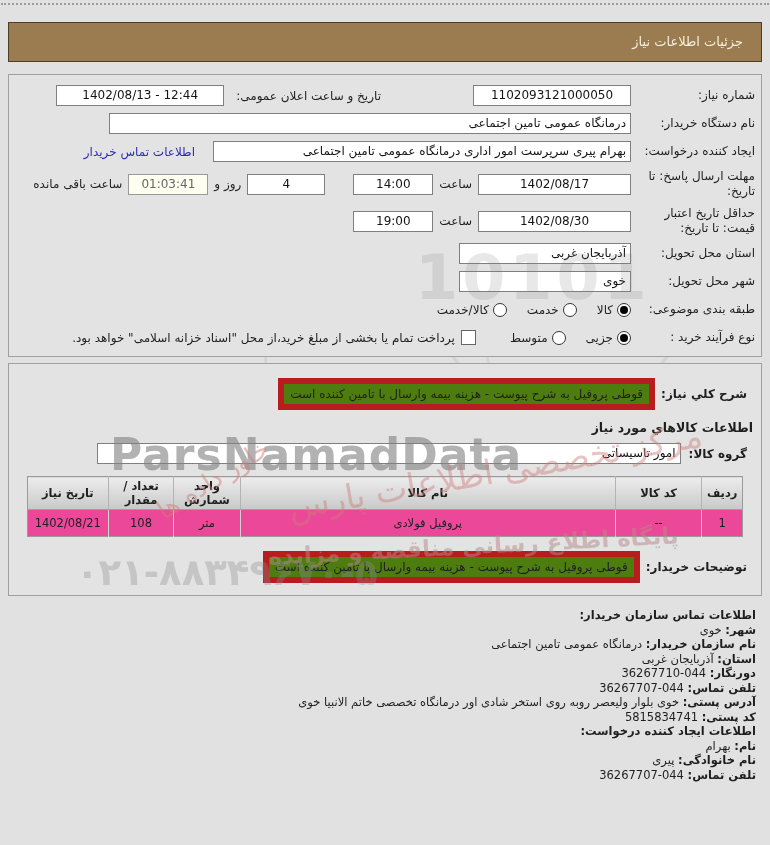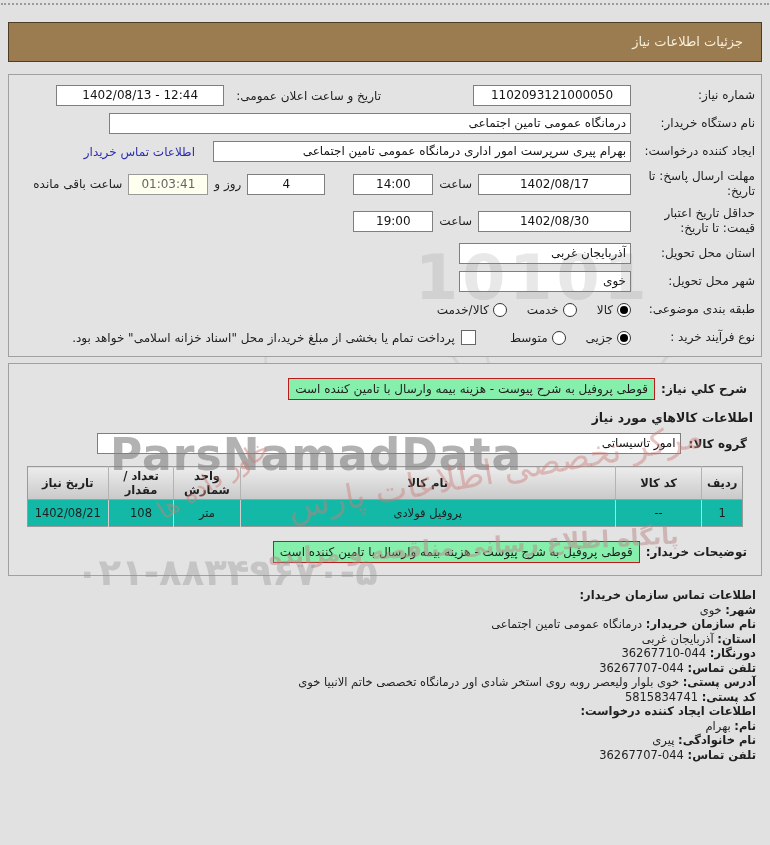--- a/index.html
+++ b/index.html
@@ -53,38 +53,38 @@
     border-radius:50%;background:#000;
   }
   .optlabel{padding:0 4px 0 0;margin-left:20px;}
   .checkbox{
     width:13px;height:13px;background:#fff;border:1px solid #666;
     display:inline-block;flex-shrink:0;margin-left:6px;
   }
 
   .p2row{display:flex;align-items:center;margin:0 14px 8px 14px;}
   .vbox{
-    border:1px solid #b91c1c;background:#86efac;min-height:20px;line-height:20px;
+    border:6px solid #b91c1c;background:#4d7c0f;min-height:20px;line-height:20px;
     padding:0 6px;font-size:12px;white-space:nowrap;
   }
   .heading2{margin:10px 8px 8px;font-weight:bold;font-size:12.5px;}
 
   table.goods{
     border-collapse:collapse;margin:12px 18px 0 28px;width:716px;
     background:#f7f7f7;border:1px solid #9a9a9a;position:relative;z-index:1;
   }
   table.goods th{
     background:linear-gradient(#ececec,#c9c9c9);
     font-weight:bold;font-size:11.5px;height:30px;
     border-left:1px solid #b3b3b3;border-bottom:1px solid #9f9f9f;
   }
   table.goods th:last-child{border-left:none;}
   table.goods td{
     height:24px;text-align:center;font-size:11.5px;
-    border-left:1px solid #d0d0d0;background:#14b8a6;
+    border-left:1px solid #d0d0d0;background:#ec4899;
   }
   table.goods td:last-child{border-left:none;}
   .col-row{width:38px;} .col-code{width:86px;} .col-name{width:386px;}
   .col-unit{width:64px;} .col-qty{width:64px;} .col-date{width:78px;}
 
   .contact{padding:12px 14px 0 0;font-size:11.5px;line-height:14.5px;position:relative;z-index:1;}
   .cline{margin:0;}
   .clbl{font-weight:bold;}
 
   

